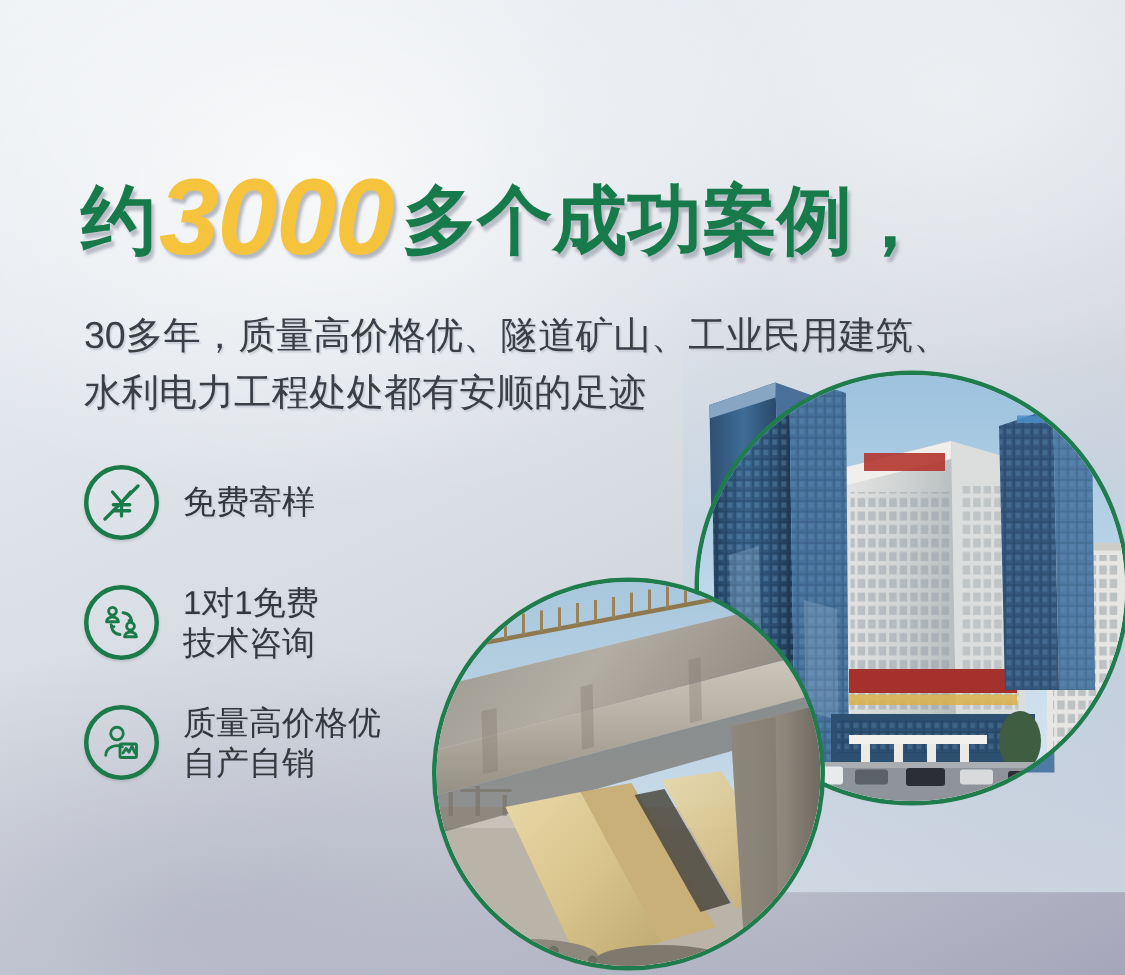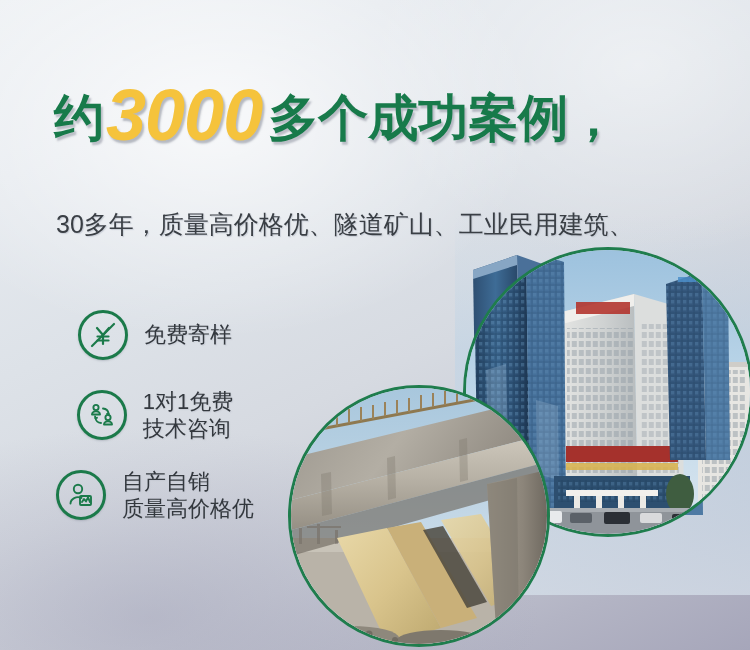--- a/index.html
+++ b/index.html
@@ -44,20 +44,21 @@
     z-index:6;
   }
   .headline-1, .headline-2{
     color:#177a4a;
     font-size:52px;
     font-weight:bold;
     line-height:1.02;
     white-space:nowrap;
     letter-spacing:0px;
     text-shadow:2px 3px 2px rgba(120,125,140,.45);
+    margin-top:30px;
   }
   .headline-1{ font-size:50px; }
   .big-number{
     color:#f5c33c;
     font-size:72px;
     font-weight:bold;
     font-style:italic;
     letter-spacing:-1px;
     padding:0 6px 0 2px;
     text-shadow:2px 3px 2px rgba(120,125,140,.5);
@@ -81,21 +82,20 @@
     text-shadow:1px 1px 1px rgba(190,195,205,.75);
   }
 
   
   .features{
     position:absolute;
     left:56px; top:295px;
     z-index:7;
     display:flex;
     flex-direction:column;
-    align-items:center;
   }
   .feature{
     display:flex;
     align-items:center;
     height:80px;
   }
   .feature .badge{
     width:50px; height:50px;
     flex:0 0 50px;
     border:3px solid #1b7a4a;
@@ -379,20 +379,21 @@
       </svg>
     </div>
   </div>
 
   <div class="headline-wrap">
     <div class="headline-1"><span>约</span><span class="big-number">3000</span><span>多个成功案例，</span></div>
   </div>
 
   <div class="subcopy">
     <div>30多年，质量高价格优、隧道矿山、工业民用建筑、</div>
+    <div>水利电力工程处处都有安顺的足迹</div>
   </div>
 
   <div class="features">
 
     <div class="feature">
       <span class="badge">
         <svg width="32" height="32" viewBox="0 0 32 32" fill="none" stroke="#1b7a4a" stroke-width="2.2" stroke-linecap="round">
           <path d="M10 9 L16 16 L22 9"></path>
           <path d="M16 16 L16 25"></path>
           <path d="M10.5 17.5 L21.5 17.5"></path>
@@ -427,20 +428,20 @@
     <div class="feature">
       <span class="badge">
         <svg width="32" height="32" viewBox="0 0 32 32" fill="none" stroke="#1b7a4a" stroke-width="1.9" stroke-linecap="round" stroke-linejoin="round">
           <circle cx="13" cy="10" r="4.2"></circle>
           <path d="M5.5 24.5 a7.5 6.5 0 0 1 11 -5.6"></path>
           <rect x="15" y="17" width="11" height="9" rx="1"></rect>
           <path d="M17 23 l2 -3 l2 2.4 l2 -4 l2 4.6"></path>
         </svg>
       </span>
       <span class="label">
+        <span class="l2">质量高价格优</span>
         <span class="l2">自产自销</span>
-        <span class="l2">质量高价格优</span>
       </span>
     </div>
 
 
   </div>
 </div>
 
 </body></html>

